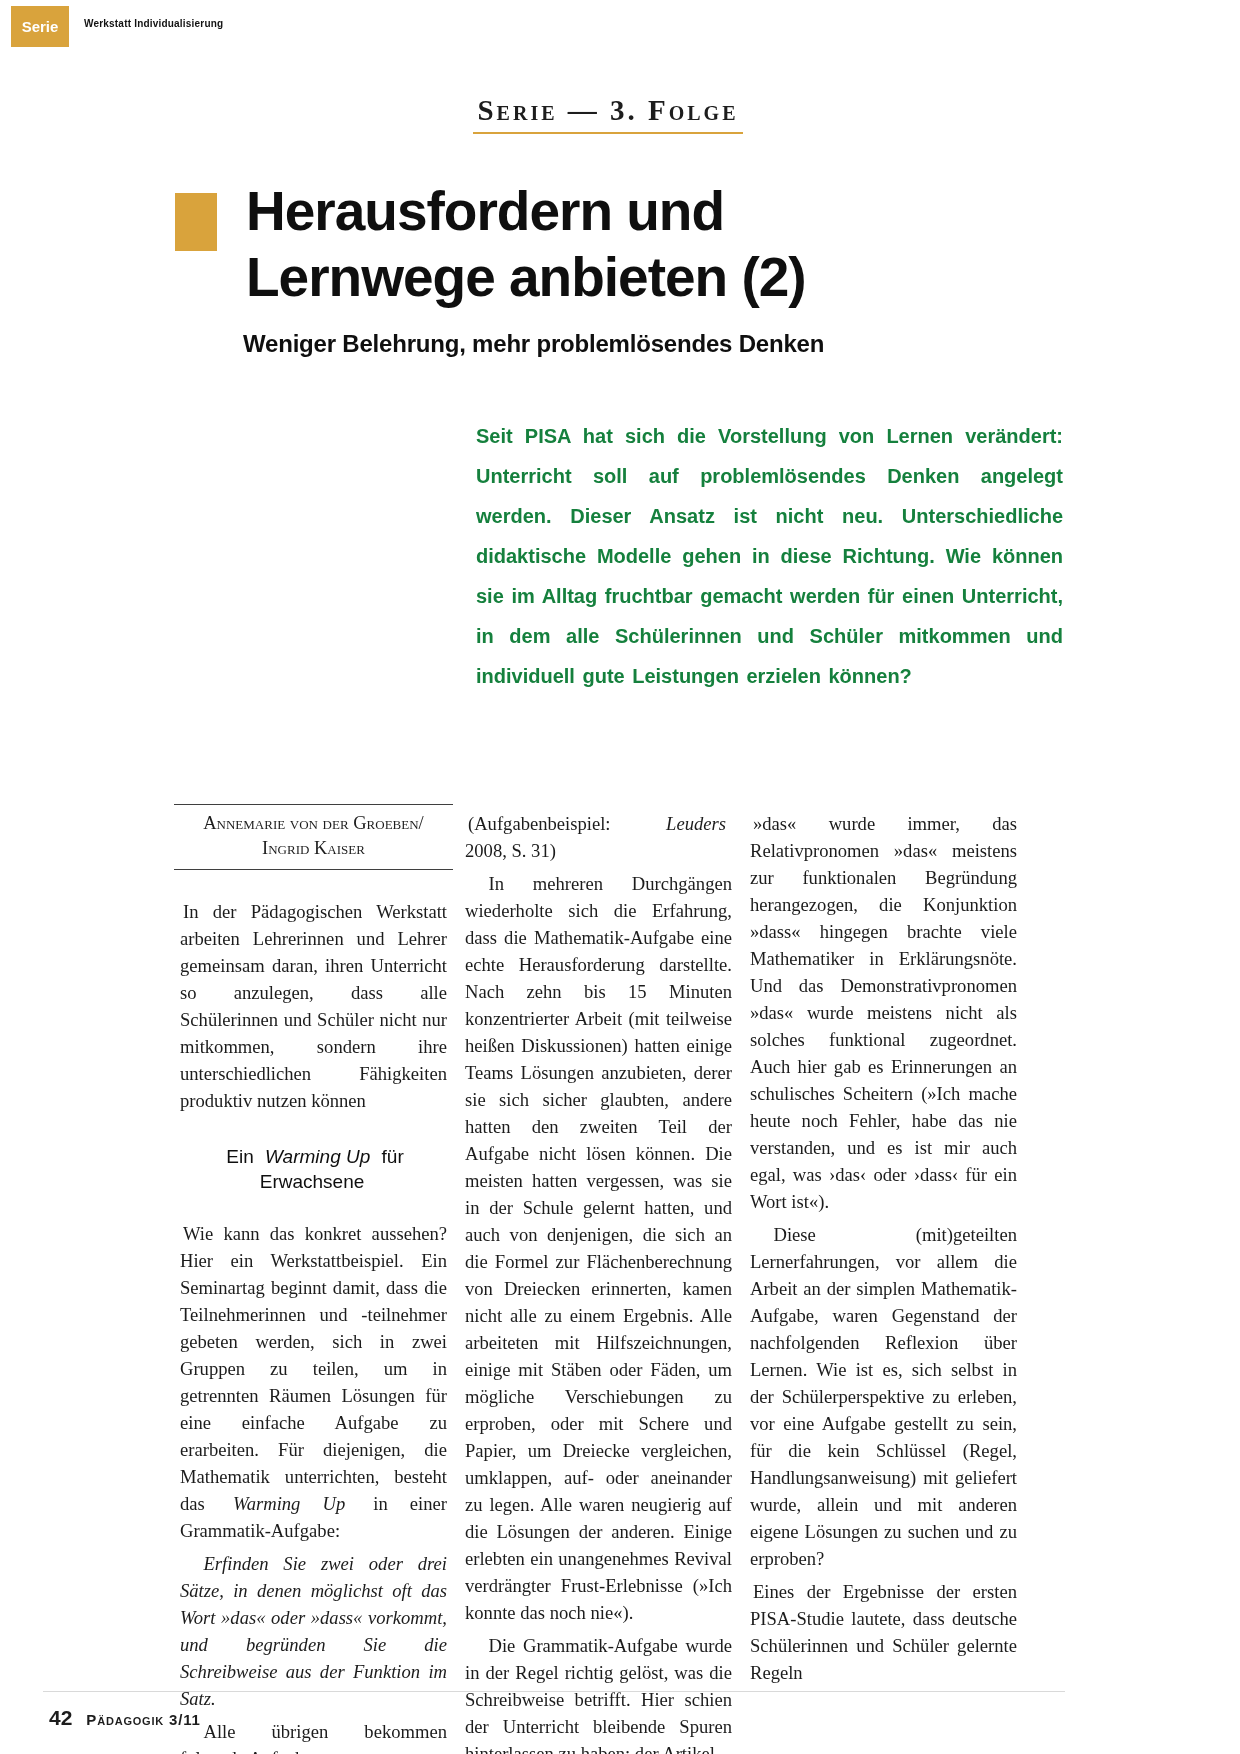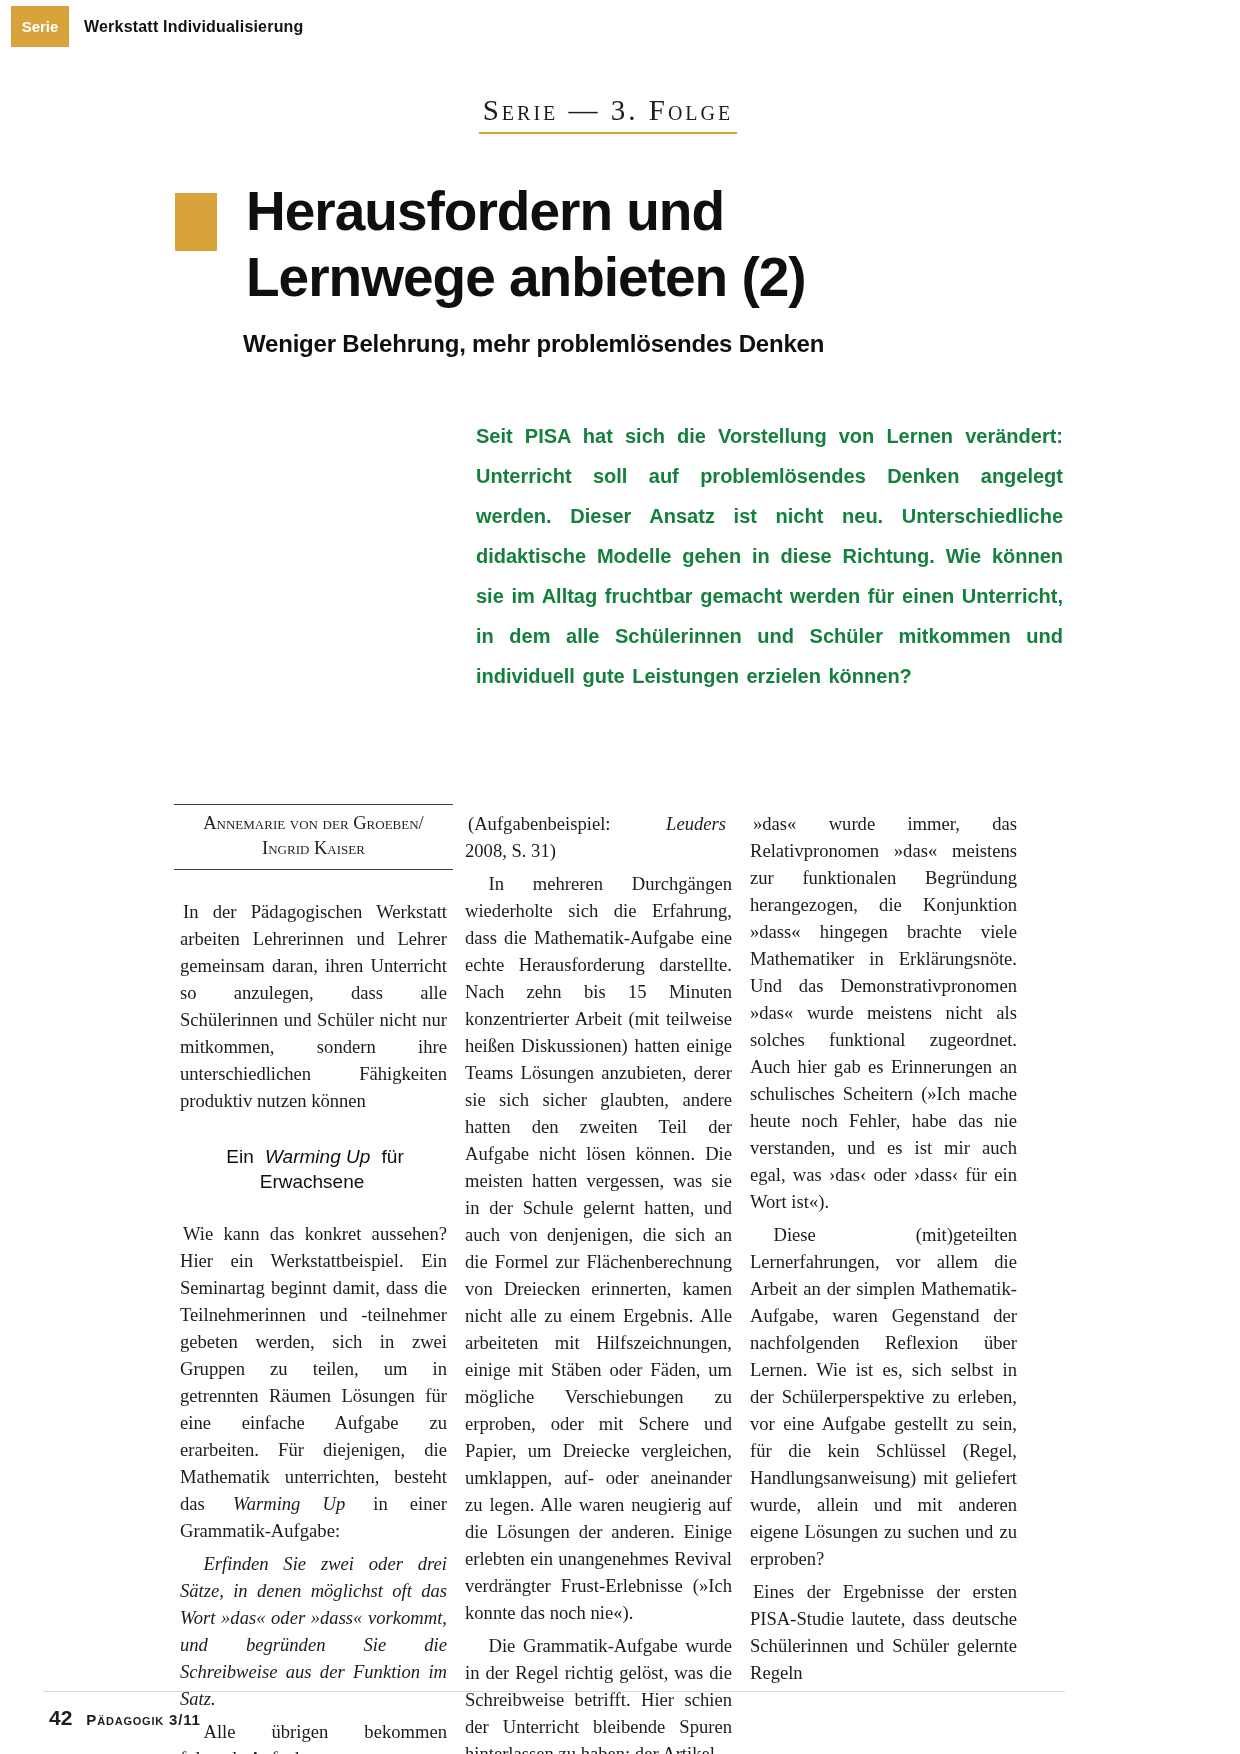--- a/index.html
+++ b/index.html
@@ -15,25 +15,25 @@
   .series-tab {
     position: absolute; left: 8px; top: 3px; width: 58px; height: 41px;
     background: var(--accent, #D9A33C);
     display: flex; align-items: center; justify-content: center;
     font-family: "Liberation Sans", sans-serif; font-weight: bold;
     font-size: 15px; color: #ffffff;
   }
   .series-title {
     position: absolute; left: 78px; top: 12px;
     font-family: "Liberation Sans", sans-serif; font-weight: bold;
-    font-size: 16px; color: #121212; letter-spacing: 0.2px;
+    font-size: 10px; color: #121212; letter-spacing: 0.2px;
   }
 
   
-  .kicker-wrap { position: absolute; left: 0; top: 88px; width: 1210px; text-align: center; }
+  .kicker-wrap { position: absolute; left: 0; top: 88px; width: 1210px; text-align: center; font-weight: bold; }
   .kicker {
     display: inline-block;
     font-family: "Liberation Serif", serif; font-variant: small-caps;
     font-size: 29px; letter-spacing: 3px; color: #1d1d1d;
     border-bottom: 2px solid var(--accent, #D9A33C);
     padding: 0 4px 5px 4px;
   }
 
   
   .title-square {

